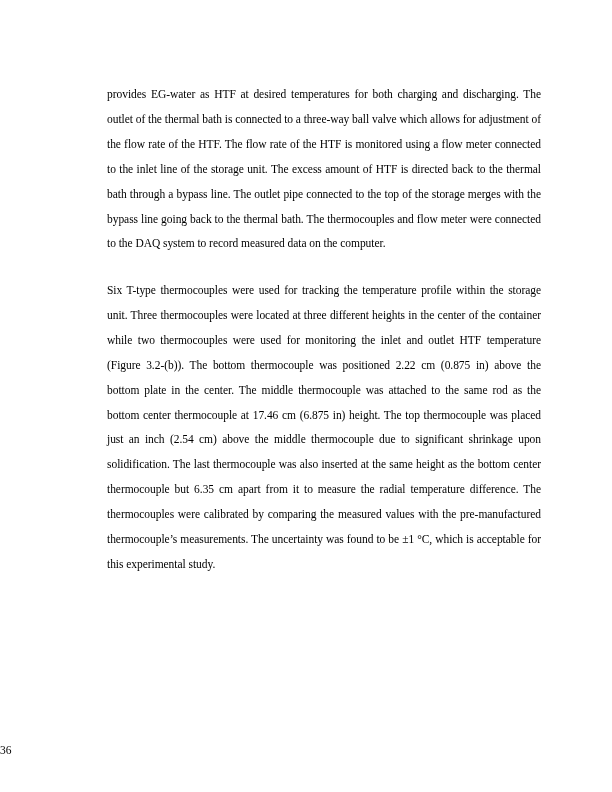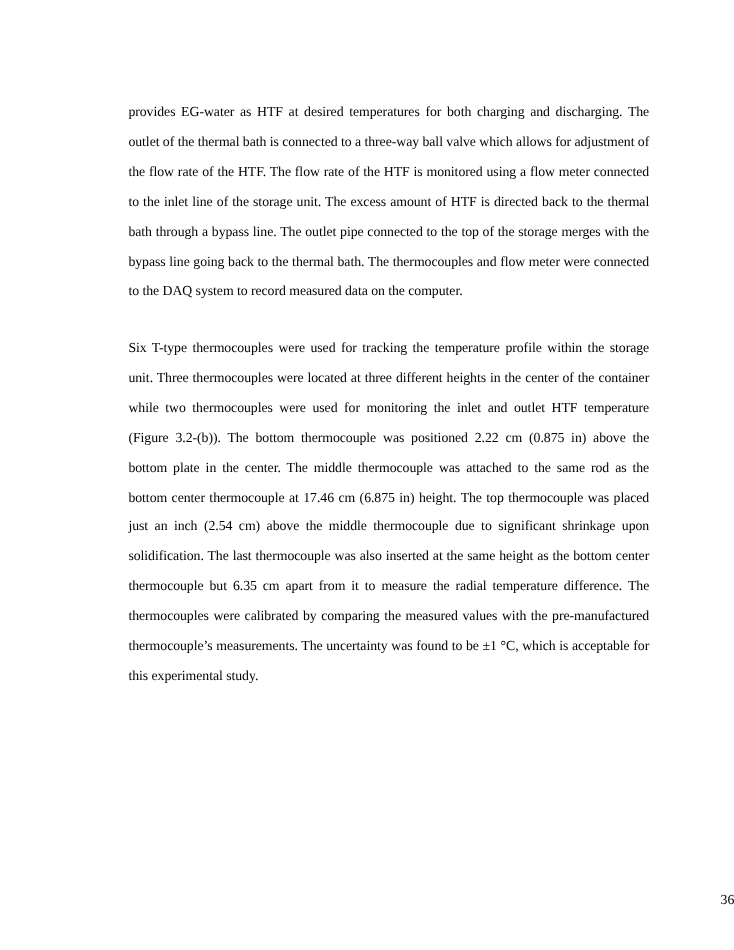--- a/index.html
+++ b/index.html
@@ -30,21 +30,21 @@
       text-align: justify;
       letter-spacing: -0.05px;
     }
     .para-1 { top: 82px; }
     .para-2 { top: 278px; }
     .page-number {
       position: absolute;
       top: 744px;
       left: 0;
       width: 612px;
-      text-align: right;
+      text-align: left;
       font-size: 11.5px;
     }
   </style>
 </head>
 <body>
 
 <div class="page">
   <p class="text-block para-1" style="margin:0;">provides EG-water as HTF at desired temperatures for both charging and discharging. The outlet of the thermal bath is connected to a three-way ball valve which allows for adjustment of the flow rate of the HTF. The flow rate of the HTF is monitored using a flow meter connected to the inlet line of the storage unit. The excess amount of HTF is directed back to the thermal bath through a bypass line. The outlet pipe connected to the top of the storage merges with the bypass line going back to the thermal bath. The thermocouples and flow meter were connected to the DAQ system to record measured data on the computer.</p>
   <p class="text-block para-2" style="margin:0;">Six T-type thermocouples were used for tracking the temperature profile within the storage unit. Three thermocouples were located at three different heights in the center of the container while two thermocouples were used for monitoring the inlet and outlet HTF temperature (Figure 3.2-(b)). The bottom thermocouple was positioned 2.22 cm (0.875 in) above the bottom plate in the center. The middle thermocouple was attached to the same rod as the bottom center thermocouple at 17.46 cm (6.875 in) height. The top thermocouple was placed just an inch (2.54 cm) above the middle thermocouple due to significant shrinkage upon solidification. The last thermocouple was also inserted at the same height as the bottom center thermocouple but 6.35 cm apart from it to measure the radial temperature difference. The thermocouples were calibrated by comparing the measured values with the pre-manufactured thermocouple’s measurements. The uncertainty was found to be ±1 °C, which is acceptable for this experimental study.</p>
   <div class="page-number">36</div>

